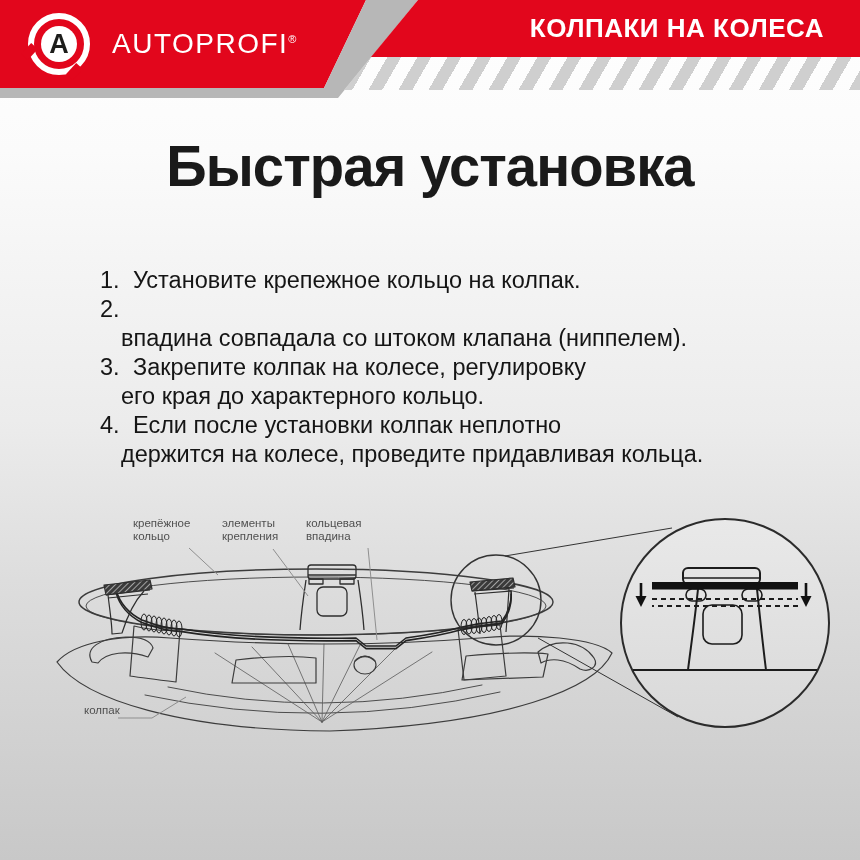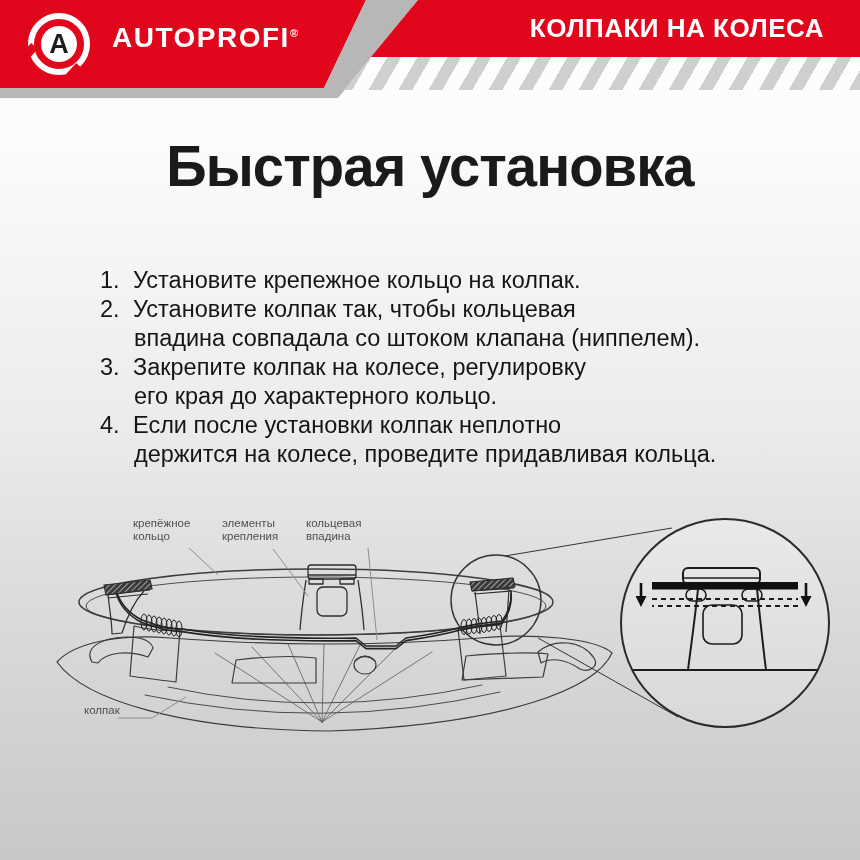--- a/index.html
+++ b/index.html
@@ -23,34 +23,34 @@
     color:#ffffff;font-size:26px;font-weight:bold;letter-spacing:.5px;white-space:nowrap;}
   
   .logo{position:absolute;top:13px;left:28px;width:62px;height:62px;}
   .logo-ring{position:absolute;inset:0;border:6px solid #ffffff;border-radius:50%;box-sizing:border-box;}
   .logo-gap{position:absolute;width:9px;height:15px;background:#e2061c;}
   .logo-gap.g1{left:-3px;top:31px;transform:rotate(42deg);}
   .logo-gap.g2{left:42px;top:51px;transform:rotate(42deg);}
   .logo-core{position:absolute;left:13px;top:13px;width:36px;height:36px;border-radius:50%;
     background:#ffffff;display:flex;align-items:center;justify-content:center;
     color:#1d1d1b;font-weight:bold;font-size:27px;transform:none;}
-  .wordmark{position:absolute;top:22px;left:112px;color:#ffffff;font-weight:bold;
+  .wordmark{position:absolute;top:28px;left:112px;color:#ffffff;font-weight:normal;
     font-size:28px;letter-spacing:1.5px;white-space:nowrap;}
   .wordmark sup{font-size:11px;letter-spacing:0;}
   
   .title{position:absolute;top:132px;left:0;width:860px;text-align:center;
     color:#1a1a1a;font-size:58px;font-weight:bold;letter-spacing:-1px;
     transform:scaleX(.97);}
   
   .steps{position:absolute;top:266px;left:100px;width:680px;color:#151515;
     font-size:23.5px;line-height:29px;}
   .step{display:block;}
   .row{display:flex;}
   .num{width:33px;flex:0 0 33px;}
-  .cont{margin-left:34px;}
+  .cont{margin-left:21px;}
   
   .diagram{position:absolute;top:490px;left:0;width:860px;height:300px;}
   svg text{font-family:"Liberation Sans","DejaVu Sans",sans-serif;}
   .lbl{font-size:11.5px;fill:#4f4f4f;}
 </style>
 </head>
 <body>
 
 <div class="page">
 
@@ -77,21 +77,20 @@
   <div class="steps">
     <div class="step">
       <div class="row">
           <span class="num">1.</span>
           <span>Установите крепежное кольцо на колпак.</span>
         </div>
     </div>
     <div class="step">
       <div class="row">
           <span class="num">2.</span>
-          <span>Установите колпак так, чтобы кольцевая</span>
         </div>
       <div class="cont">впадина совпадала со штоком клапана (ниппелем).</div>
     </div>
     <div class="step">
       <div class="row">
           <span class="num">3.</span>
           <span>Закрепите колпак на колесе, регулировку</span>
         </div>
       <div class="cont">его края до характерного кольцо.</div>
     </div>

